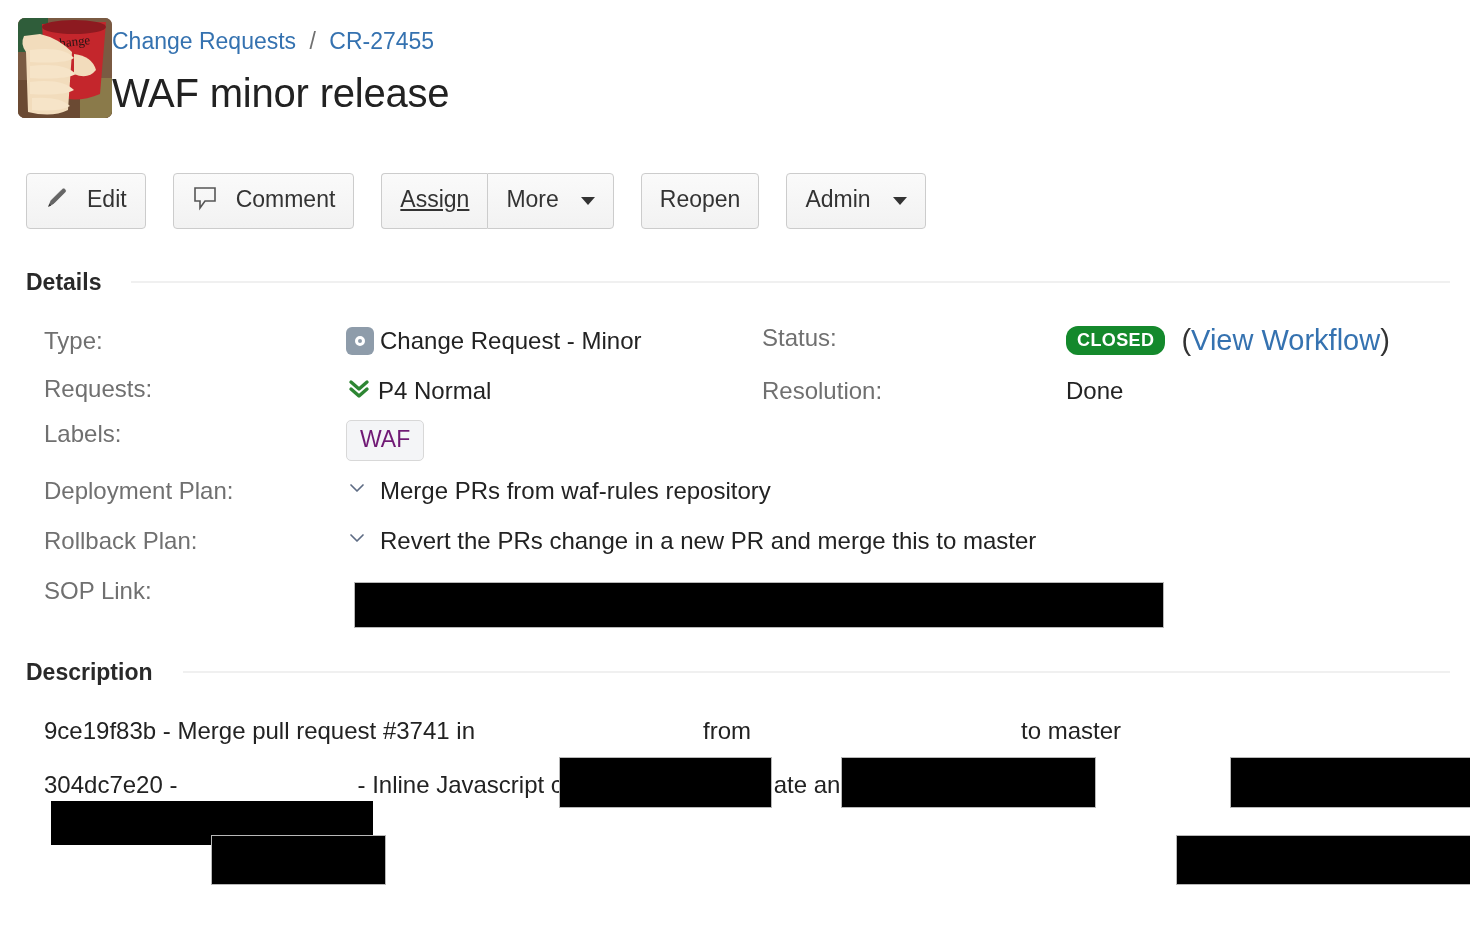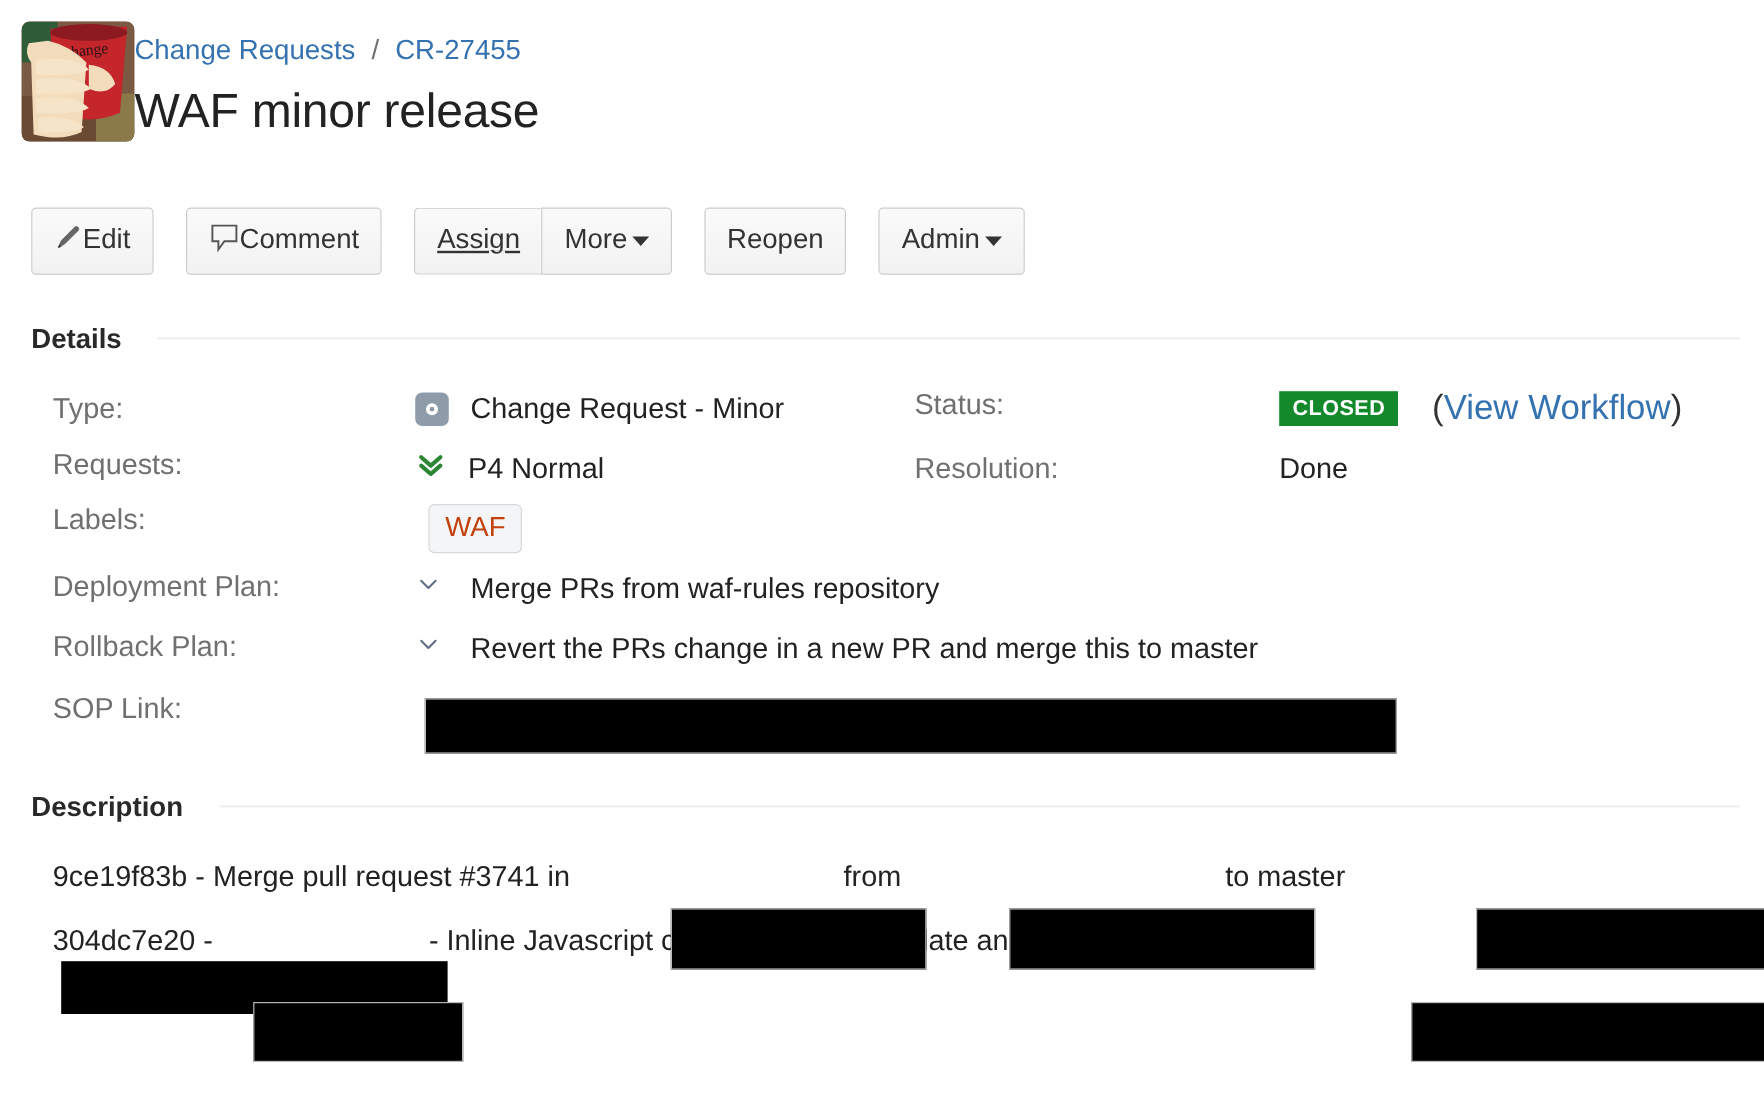--- a/index.html
+++ b/index.html
@@ -72,21 +72,21 @@
     background: linear-gradient(to bottom, #fafafa, #f2f2f2);
     border: 1px solid #ccc;
     border-radius: 4px;
     font-family: "Liberation Sans", sans-serif;
     font-size: 23px;
     line-height: 1;
     color: #333333;
     padding: 12px 18px 14px 18px;
     display: flex;
     align-items: center;
-    gap: 0;
+    gap: 18px;
     cursor: pointer;
     white-space: nowrap;
     box-sizing: border-box;
     height: 56px;
   }
   .btn-group .btn:first-child {
     border-top-right-radius: 0;
     border-bottom-right-radius: 0;
     border-right: none;
     text-decoration: underline;
@@ -146,21 +146,21 @@
     flex: 0 0 320px;
     padding-left: 18px;
     box-sizing: border-box;
     white-space: nowrap;
   }
   .field-value {
     font-size: 24px;
     color: #222222;
     display: flex;
     align-items: center;
-    gap: 18px;
+    gap: 6px;
     white-space: nowrap;
   }
   .col-left { width: 730px; flex: 0 0 730px; display: flex; }
   .col-right { display: flex; }
   .col-right .field-label { width: 310px; flex: 0 0 310px; padding-left: 6px; }
 
   
   .type-icon {
     width: 28px; height: 28px;
     border-radius: 6px;
@@ -180,37 +180,37 @@
 
   
   .prio-icon { flex: 0 0 auto; }
 
   
   .label-chip {
     display: inline-block;
     border: 1px solid #d8d8d8;
     border-radius: 5px;
     background: #f4f5f7;
-    color: #c2410c;
+    color: #701a75;
     font-size: 23px;
     padding: 5px 13px 7px 13px;
-    margin-left: 11px;
+    margin-left: 0;
     cursor: pointer;
   }
 
   
   .lozenge {
     display: inline-block;
     background: #14892c;
     color: #ffffff;
     font-size: 18px;
     font-weight: bold;
     letter-spacing: 0.4px;
     padding: 5px 11px 6px 11px;
-    border-radius: 0;
+    border-radius: 12px;
     line-height: 1;
   }
   .workflow-wrap { color: #333; font-size: 29px; margin-left: 10px; }
   .workflow-wrap a { color: #3572b0; text-decoration: none; }
 
   
   .collapse-chev { flex: 0 0 auto; margin-right: 6px; }
 
   
   .redact {

